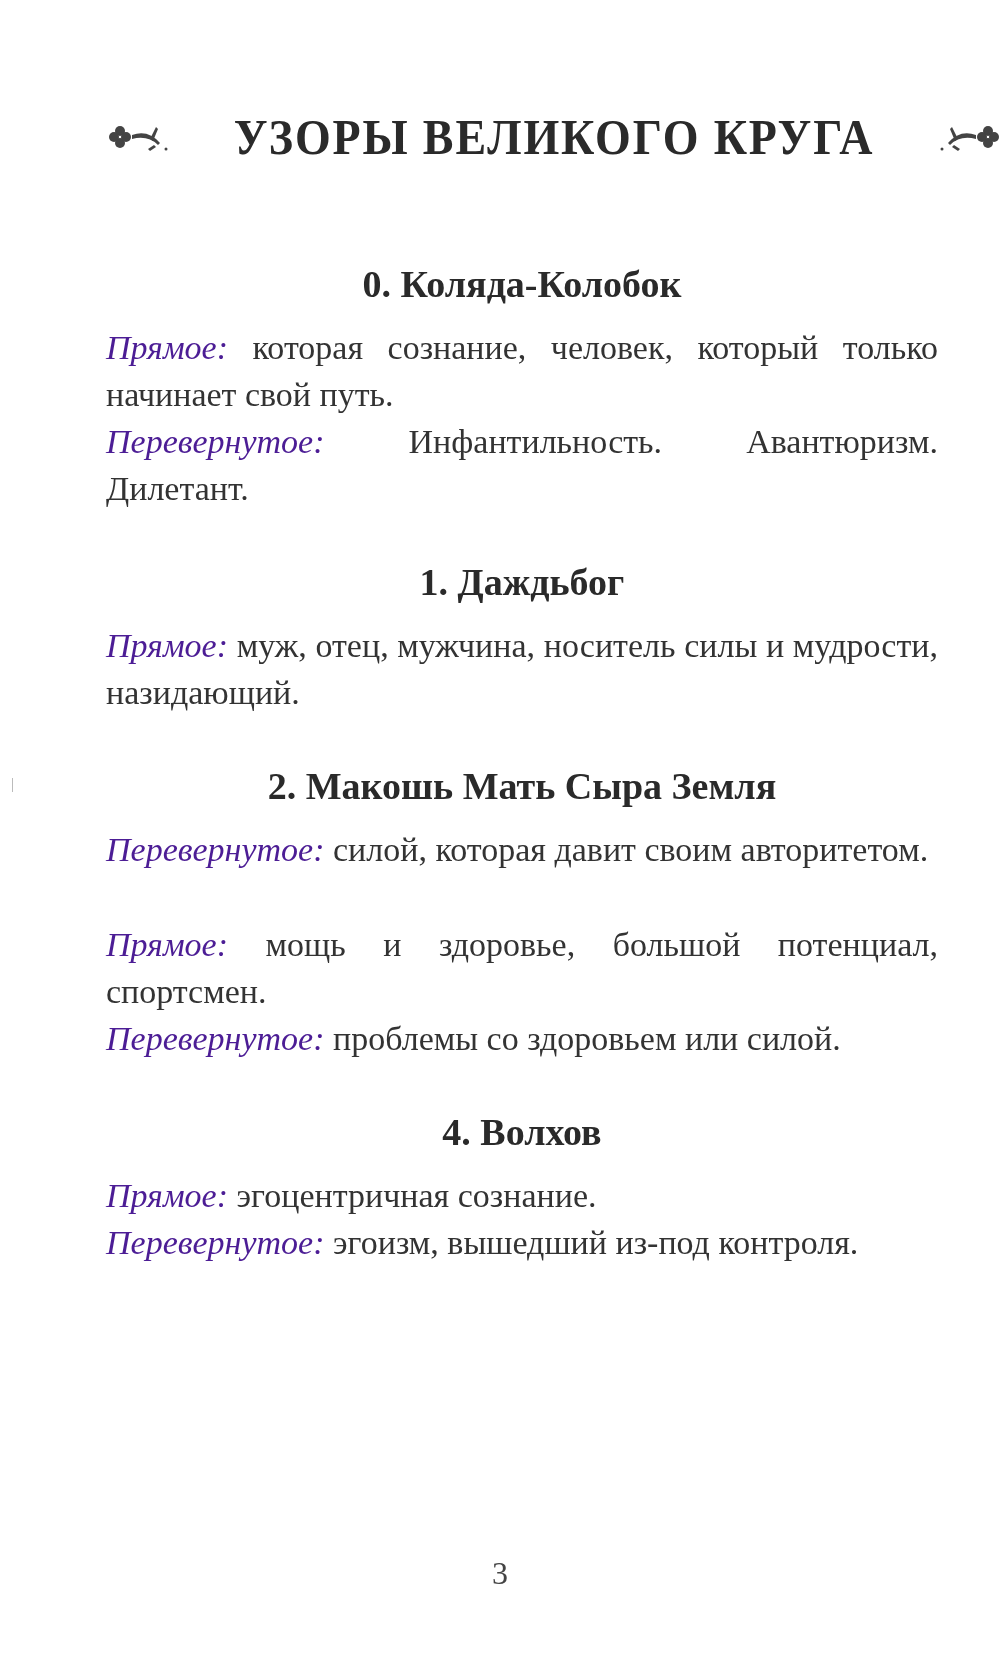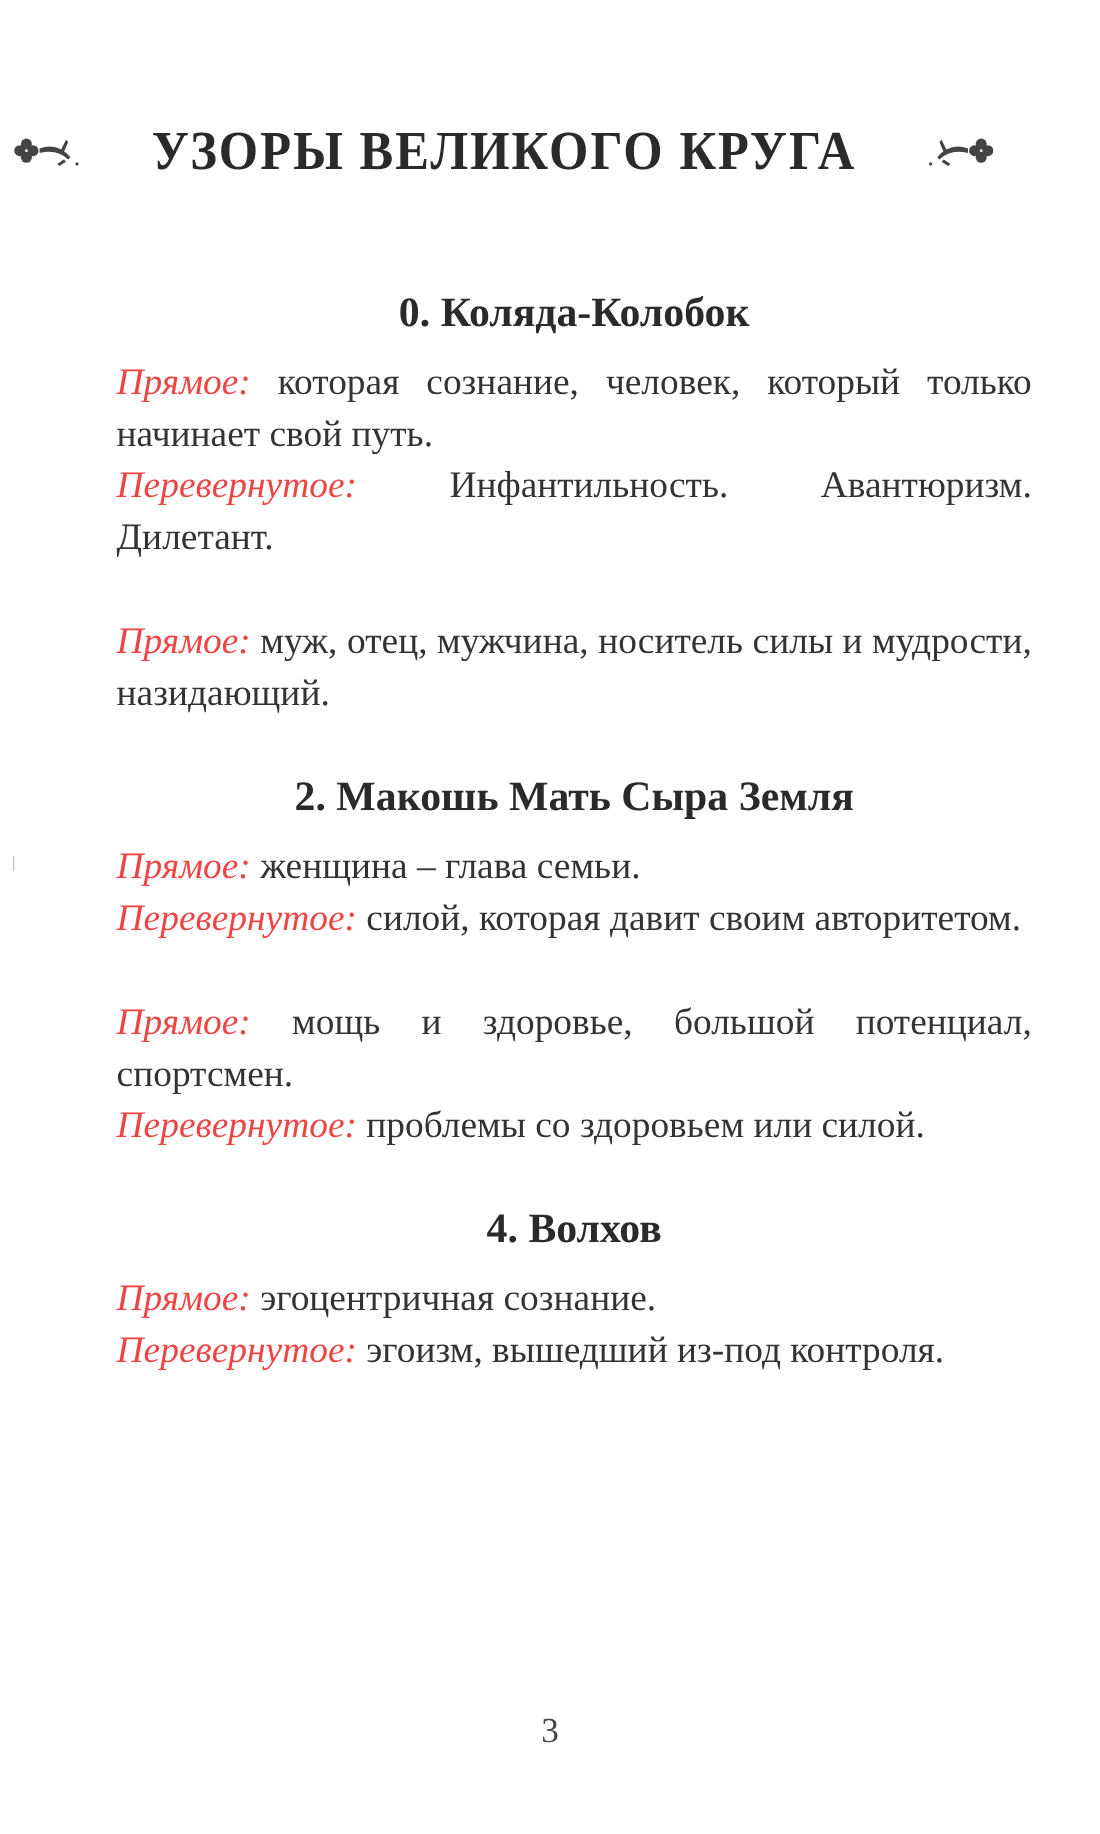--- a/index.html
+++ b/index.html
@@ -5,22 +5,22 @@
   html, body { margin: 0; padding: 0; }
   body {
     width: 1000px; height: 1667px;
     background: #ffffff;
     color: #2b2b2b;
     position: relative;
     overflow: hidden;
     font-family: "Liberation Serif", "DejaVu Serif", serif;
   }
   .page-title {
-    position: absolute; left: 12px; right: 0; top: 108px;
-    display: flex; align-items: center; justify-content: flex-start;
+    position: absolute; left: 0; right: 0; top: 108px;
+    display: flex; align-items: center; justify-content: flex-end;
     gap: 18px;
   }
   .title-text {
     font-family: "Liberation Serif", "DejaVu Serif", serif;
     font-weight: bold; font-size: 50px; letter-spacing: 2px;
     color: #2a2a2a; transform: scaleX(0.92);
   }
   .ornament { width: 80px; height: 40px; }
   .content {
     position: absolute; left: 62px; right: 62px; top: 262px; margin-left: 44px;
@@ -32,21 +32,21 @@
     font-size: 38px;
     color: #2a2a2a;
     margin: 0 0 18px 0;
     line-height: 44px;
   }
   .entry {
     font-size: 34px; line-height: 47px;
     text-align: justify; margin: 0;
     color: #333;
   }
-  .label { font-style: italic; color: #ef4444; }
+  .label { font-style: italic; color: #4c1d95; }
   .section + .section { margin-top: 48px; }
   .page-number {
     position: absolute; left: 0; right: 0; top: 1555px;
     text-align: center; font-size: 32px; color: #444;
   }
   .edge-mark {
     position: absolute; left: 12px; top: 778px; width: 1px; height: 14px; background: #bbb;
   }
 </style>
 </head>
@@ -82,26 +82,26 @@
 
 <div class="content">
 
   <div class="section">
     <h2 class="section-title">0. Коляда-Колобок</h2>
     <p class="entry"><span class="label">Прямое:</span> <span>которая сознание, человек, который только начинает свой путь.</span></p>
     <p class="entry"><span class="label">Перевернутое:</span> <span>Инфантильность. Авантюризм. Дилетант.</span></p>
   </div>
 
   <div class="section">
+    <h2 class="section-title">1. Даждьбог</h2>
     <p class="entry"><span class="label">Прямое:</span> <span>муж, отец, мужчина, носитель силы и мудрости, назидающий.</span></p>
   </div>
 
   <div class="section">
     <h2 class="section-title">2. Макошь Мать Сыра Земля</h2>
-    <p class="entry"><span class="label">Прямое:</span> <span>женщина – глава семьи.</span></p>
     <p class="entry"><span class="label">Перевернутое:</span> <span>силой, которая давит своим авторитетом.</span></p>
   </div>
 
   <div class="section">
     <p class="entry"><span class="label">Прямое:</span> <span>мощь и здоровье, большой потенциал, спортсмен.</span></p>
     <p class="entry"><span class="label">Перевернутое:</span> <span>проблемы со здоровьем или силой.</span></p>
   </div>
 
   <div class="section">
     <h2 class="section-title">4. Волхов</h2>

